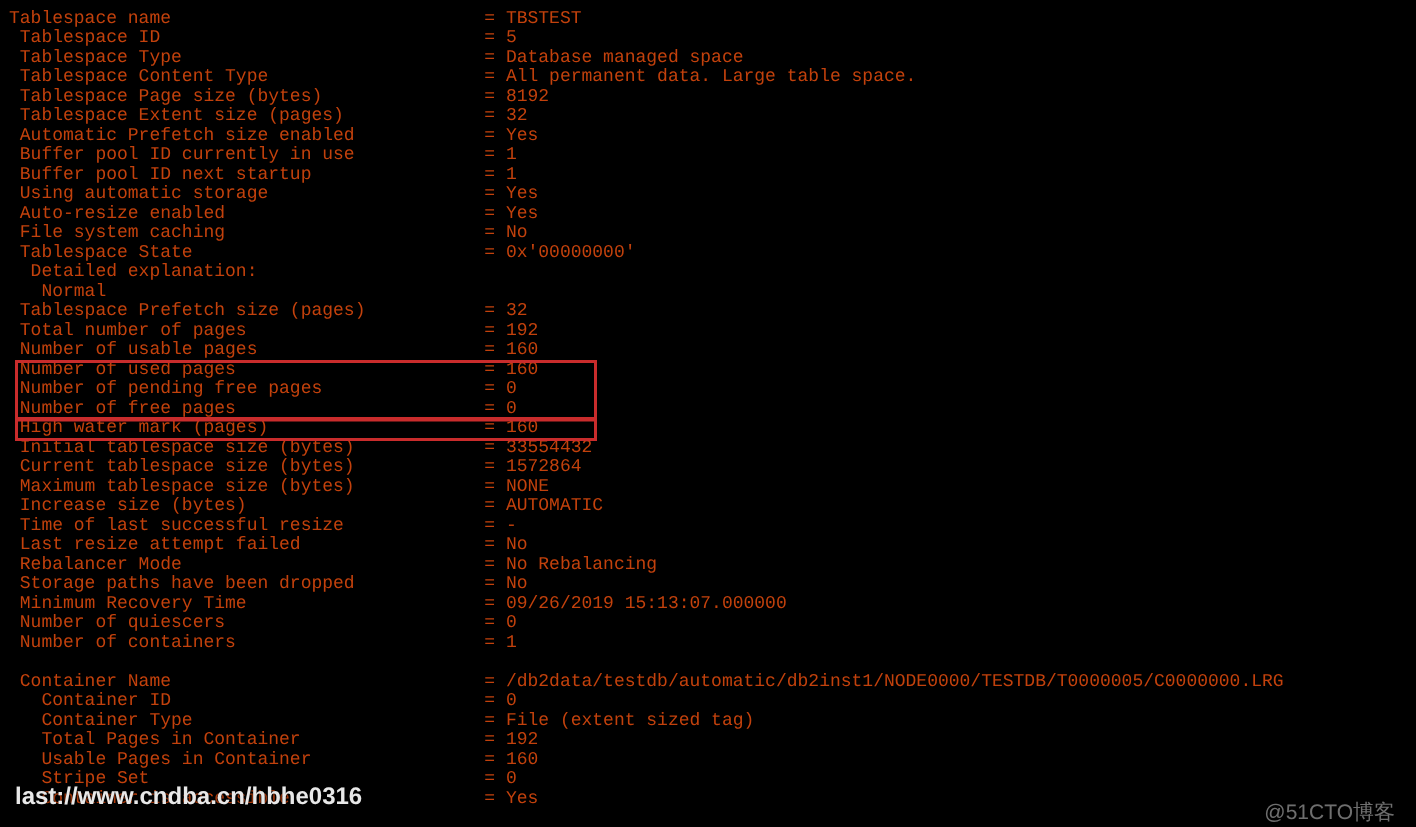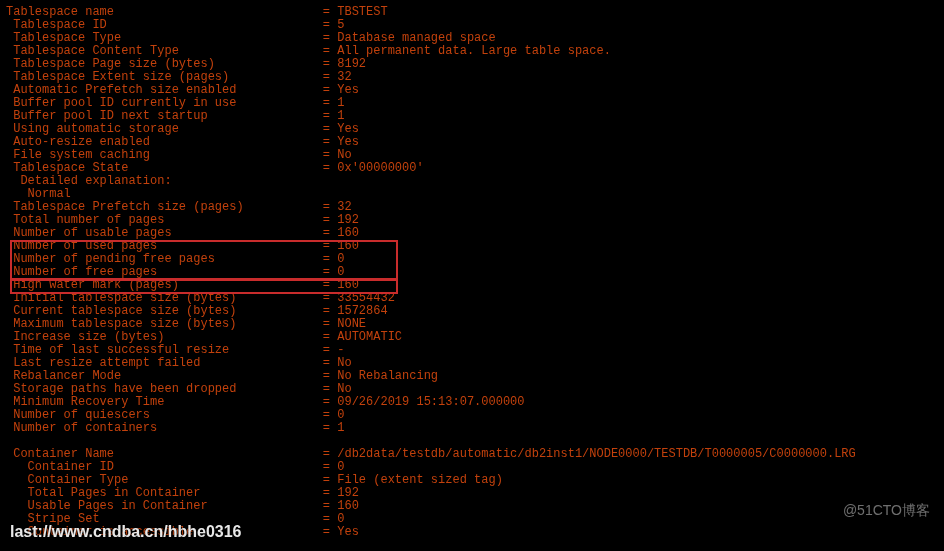--- a/index.html
+++ b/index.html
@@ -48,21 +48,21 @@
     bottom: 10px;
     color: #e8e8e8;
     font-family: Arial, sans-serif;
     font-size: 16px;
     font-weight: bold;
     text-shadow: 0 0 2px #000;
   }
   .watermark-right {
     position: absolute;
     right: 14px;
-    bottom: 31px;
+    bottom: 0;
     color: rgba(200,200,200,0.55);
     font-family: Arial, sans-serif;
     font-size: 14px;
   }
 </style>
 </head>
 <body>
 
 <div class="terminal" id="term"><span class="row">Tablespace name                             = TBSTEST</span><span class="row"> Tablespace ID                              = 5</span><span class="row"> Tablespace Type                            = Database managed space</span><span class="row"> Tablespace Content Type                    = All permanent data. Large table space.</span><span class="row"> Tablespace Page size (bytes)               = 8192</span><span class="row"> Tablespace Extent size (pages)             = 32</span><span class="row"> Automatic Prefetch size enabled            = Yes</span><span class="row"> Buffer pool ID currently in use            = 1</span><span class="row"> Buffer pool ID next startup                = 1</span><span class="row"> Using automatic storage                    = Yes</span><span class="row"> Auto-resize enabled                        = Yes</span><span class="row"> File system caching                        = No</span><span class="row"> Tablespace State                           = 0x'00000000'</span><span class="row">  Detailed explanation:</span><span class="row">   Normal</span><span class="row"> Tablespace Prefetch size (pages)           = 32</span><span class="row"> Total number of pages                      = 192</span><span class="row"> Number of usable pages                     = 160</span><span class="row"> Number of used pages                       = 160</span><span class="row"> Number of pending free pages               = 0</span><span class="row"> Number of free pages                       = 0</span><span class="row"> High water mark (pages)                    = 160</span><span class="row"> Initial tablespace size (bytes)            = 33554432</span><span class="row"> Current tablespace size (bytes)            = 1572864</span><span class="row"> Maximum tablespace size (bytes)            = NONE</span><span class="row"> Increase size (bytes)                      = AUTOMATIC</span><span class="row"> Time of last successful resize             = -</span><span class="row"> Last resize attempt failed                 = No</span><span class="row"> Rebalancer Mode                            = No Rebalancing</span><span class="row"> Storage paths have been dropped            = No</span><span class="row"> Minimum Recovery Time                      = 09/26/2019 15:13:07.000000</span><span class="row"> Number of quiescers                        = 0</span><span class="row"> Number of containers                       = 1</span><span class="row"></span><span class="row"> Container Name                             = /db2data/testdb/automatic/db2inst1/NODE0000/TESTDB/T0000005/C0000000.LRG</span><span class="row">   Container ID                             = 0</span><span class="row">   Container Type                           = File (extent sized tag)</span><span class="row">   Total Pages in Container                 = 192</span><span class="row">   Usable Pages in Container                = 160</span><span class="row">   Stripe Set                               = 0</span><span class="row">   Container is accessible                  = Yes</span></div>
 

